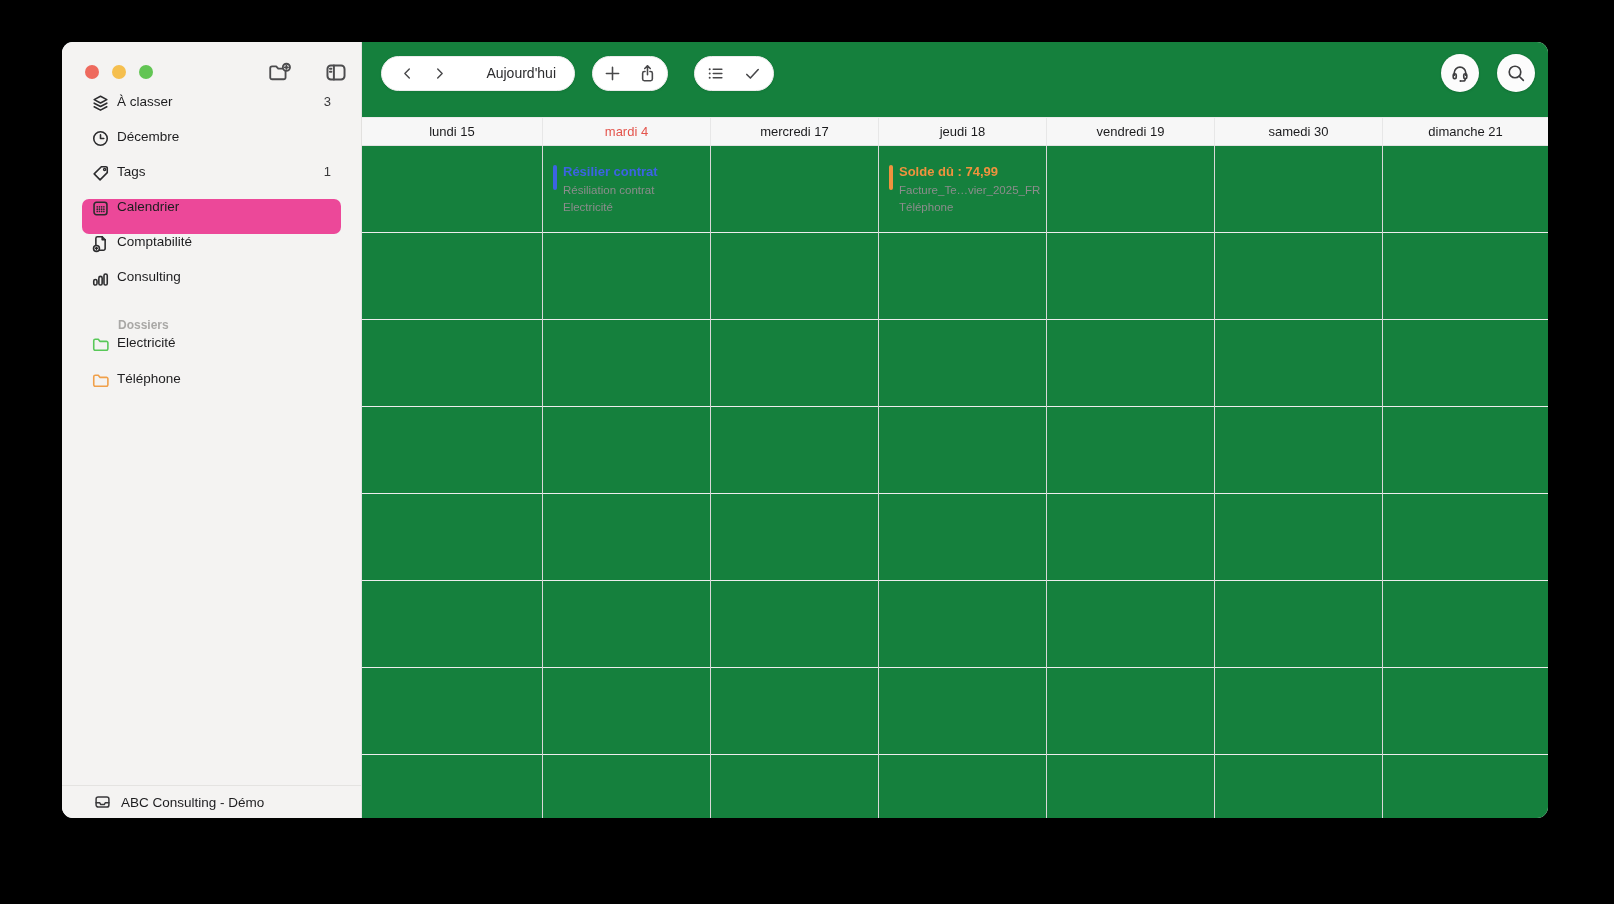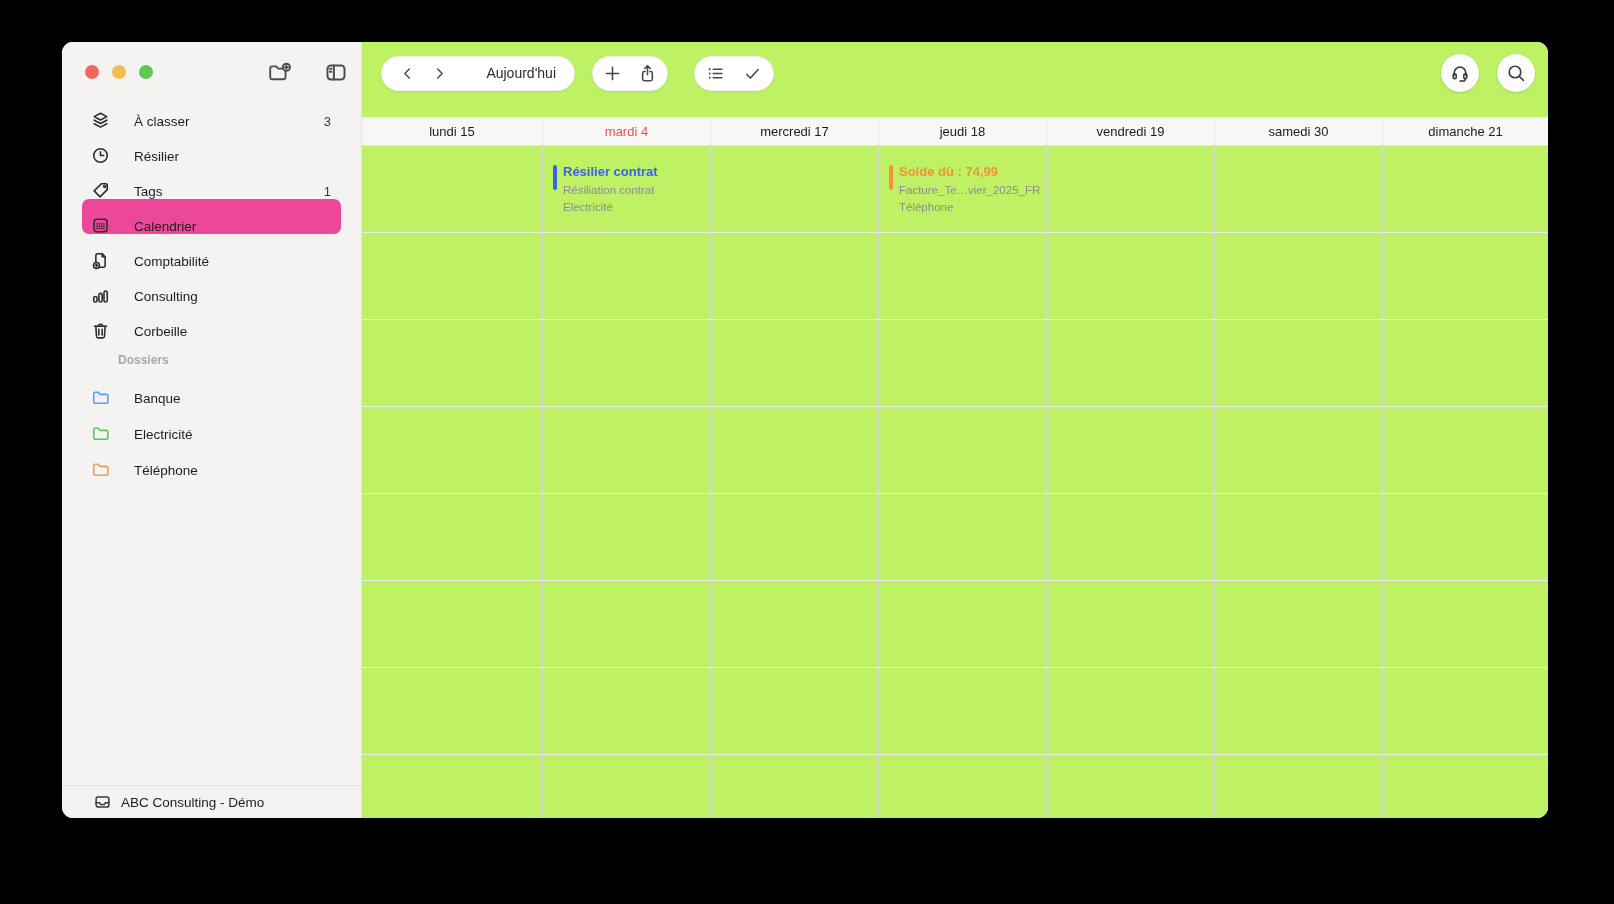--- a/index.html
+++ b/index.html
@@ -8,32 +8,32 @@
 
   .window { position:absolute; left:62px; top:42px; width:1486px; height:776px; background:#fff; border-radius:11px; overflow:hidden; display:flex; }
 
   
   .sidebar { width:300px; flex-shrink:0; background:#f4f3f2; border-right:1px solid #e2e1df; display:flex; flex-direction:column; }
   .side-titlebar { height:52px; flex-shrink:0; display:flex; align-items:center; padding:8px 13px 0 23px; }
   .light { width:14px; height:14px; border-radius:50%; margin-right:13px; }
   .side-actions { margin-left:auto; display:flex; gap:32px; color:#4c4c4e; align-items:center; }
   .icon-btn { cursor:default; }
   .nav { padding:0 20px; }
-  .nav-item { height:35px; display:flex; align-items:flex-end; gap:23px; padding:0 10px 0 9px; border-radius:7px; font-size:13.5px; color:#1d1d1f; }
+  .nav-item { height:35px; display:flex; align-items:flex-start; gap:6px; padding:0 10px 0 9px; border-radius:7px; font-size:13.5px; color:#1d1d1f; }
   .nav-item.selected { background:#ec4899; }
   .nav-item .glyph { width:20px; height:18px; color:#2c2c2e; flex-shrink:0; }
   .nav-item .lbl { flex:1; }
   .nav-item .badge { font-size:13px; color:#3a3a3c; }
   .nav-section { margin:14px 0 3px; padding-left:36px; font-size:12px; font-weight:700; color:#a9a8a6; }
   .folder-item { height:36px; }
   .account { margin-top:auto; height:33px; flex-shrink:0; border-top:1px solid #e4e3e1; display:flex; align-items:center; gap:9px; padding:0 20px 0 31px; font-size:13.5px; color:#1d1d1f; }
   .account .glyph { width:19px; height:18px; color:#3a3a3c; }
 
   
-  .main { flex:1; display:flex; flex-direction:column; background:#bef264; min-width:0; }
+  .main { flex:1; display:flex; flex-direction:column; background:#15803d; min-width:0; }
   .toolbar { height:62px; flex-shrink:0; display:flex; align-items:center; padding:0 13px 0 19px; color:#48484a; }
   .pill { height:35px; background:#fff; border:1px solid #ececec; box-shadow:0 1px 3px rgba(0,0,0,.07); border-radius:17.5px; display:flex; align-items:center; }
   .pill-nav { width:194px; padding:0 18px 0 9px; }
   .pill-add { width:76px; margin-left:17px; justify-content:space-evenly; }
   .pill-view { width:80px; margin-left:26px; justify-content:space-evenly; }
   .tb-btn { width:32px; height:32px; display:flex; align-items:center; justify-content:center; }
   .today-btn { margin-left:auto; font-size:14px; color:#2c2c2e; }
   .round-btns { margin-left:auto; display:flex; gap:18px; }
   .round-btn { width:38px; height:38px; border-radius:50%; background:#fcfcfc; box-shadow:0 1px 3px rgba(0,0,0,.10), 0 0 0 1px rgba(0,0,0,.03); display:flex; align-items:center; justify-content:center; color:#3e3e40; }
 
@@ -97,21 +97,21 @@
         <span class="lbl">À classer</span>
         <span class="badge">3</span>
       </div>
       <div class="nav-item">
         <span class="glyph">
           <svg width="19" height="19" viewBox="0 0 18 18">
               <circle cx="9" cy="9" r="6.4"></circle>
               <path d="M9 5.6V9h3.1"></path>
             </svg>
         </span>
-        <span class="lbl">Résilier</span>
+        <span class="lbl">Décembre</span>
         <span class="badge"></span>
       </div>
       <div class="nav-item">
         <span class="glyph">
           <svg width="19" height="19" viewBox="0 0 18 18">
               <path d="M9.8 2.6h4.4a1.2 1.2 0 0 1 1.2 1.2v4.4L8.6 15 3 9.4z"></path>
               <circle cx="12.9" cy="5.1" r="1.05" stroke-width="1.2"></circle>
             </svg>
         </span>
         <span class="lbl">Tags</span>
@@ -156,43 +156,23 @@
         <span class="glyph">
           <svg width="19" height="19" viewBox="0 0 18 18" stroke-width="1.4">
               <rect x="2.6" y="9.9" width="3.1" height="5.3" rx="1.55"></rect>
               <rect x="7.45" y="7" width="3.1" height="8.2" rx="1.55"></rect>
               <rect x="12.3" y="4.7" width="3.1" height="10.5" rx="1.55"></rect>
             </svg>
         </span>
         <span class="lbl">Consulting</span>
         <span class="badge"></span>
       </div>
-      <div class="nav-item">
-        <span class="glyph">
-          <svg width="19" height="19" viewBox="0 0 18 18" stroke-width="1.4">
-              <path d="M3.3 5h11.4"></path>
-              <path d="M7 5a2 2 0 0 1 4 0"></path>
-              <path d="M4.6 5l.6 9.4a1.7 1.7 0 0 0 1.7 1.6h4.2a1.7 1.7 0 0 0 1.7-1.6L13.4 5"></path>
-              <path d="M7.4 7.9v5.3M10.6 7.9v5.3"></path>
-            </svg>
-        </span>
-        <span class="lbl">Corbeille</span>
-        <span class="badge"></span>
-      </div>
 
       <div class="nav-section">Dossiers</div>
 
-      <div class="nav-item folder-item">
-        <span class="glyph" style="color: rgb(84, 160, 246);">
-          <svg width="19" height="19" viewBox="0 0 18 18" stroke-width="1.5">
-              <path d="M2.6 5.5a1.4 1.4 0 0 1 1.4-1.4h2.9l1.5 1.9h6.2a1.4 1.4 0 0 1 1.4 1.4v5.7a1.4 1.4 0 0 1-1.4 1.4H4a1.4 1.4 0 0 1-1.4-1.4z"></path>
-            </svg>
-        </span>
-        <span class="lbl">Banque</span>
-      </div>
       <div class="nav-item folder-item">
         <span class="glyph" style="color: rgb(88, 200, 88);">
           <svg width="19" height="19" viewBox="0 0 18 18" stroke-width="1.5">
               <path d="M2.6 5.5a1.4 1.4 0 0 1 1.4-1.4h2.9l1.5 1.9h6.2a1.4 1.4 0 0 1 1.4 1.4v5.7a1.4 1.4 0 0 1-1.4 1.4H4a1.4 1.4 0 0 1-1.4-1.4z"></path>
             </svg>
         </span>
         <span class="lbl">Electricité</span>
       </div>
       <div class="nav-item folder-item">
         <span class="glyph" style="color: rgb(240, 160, 74);">

